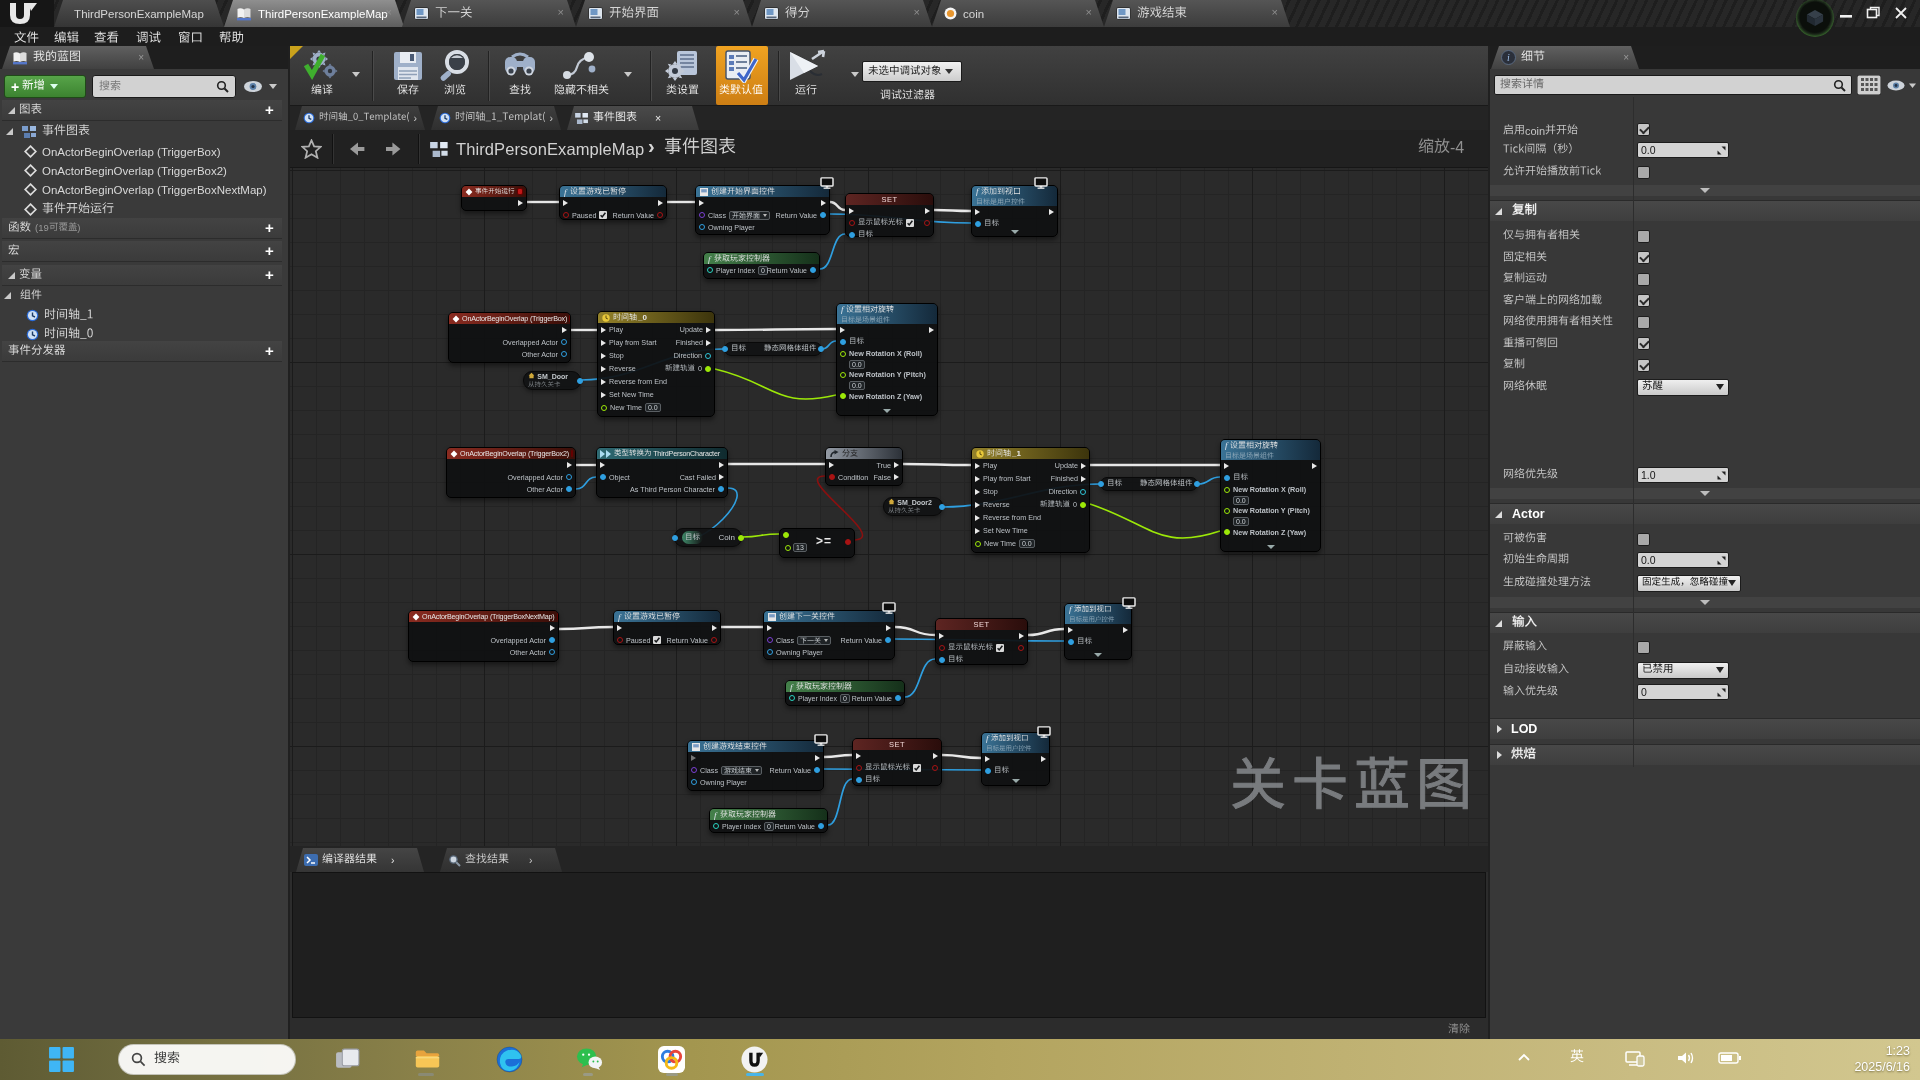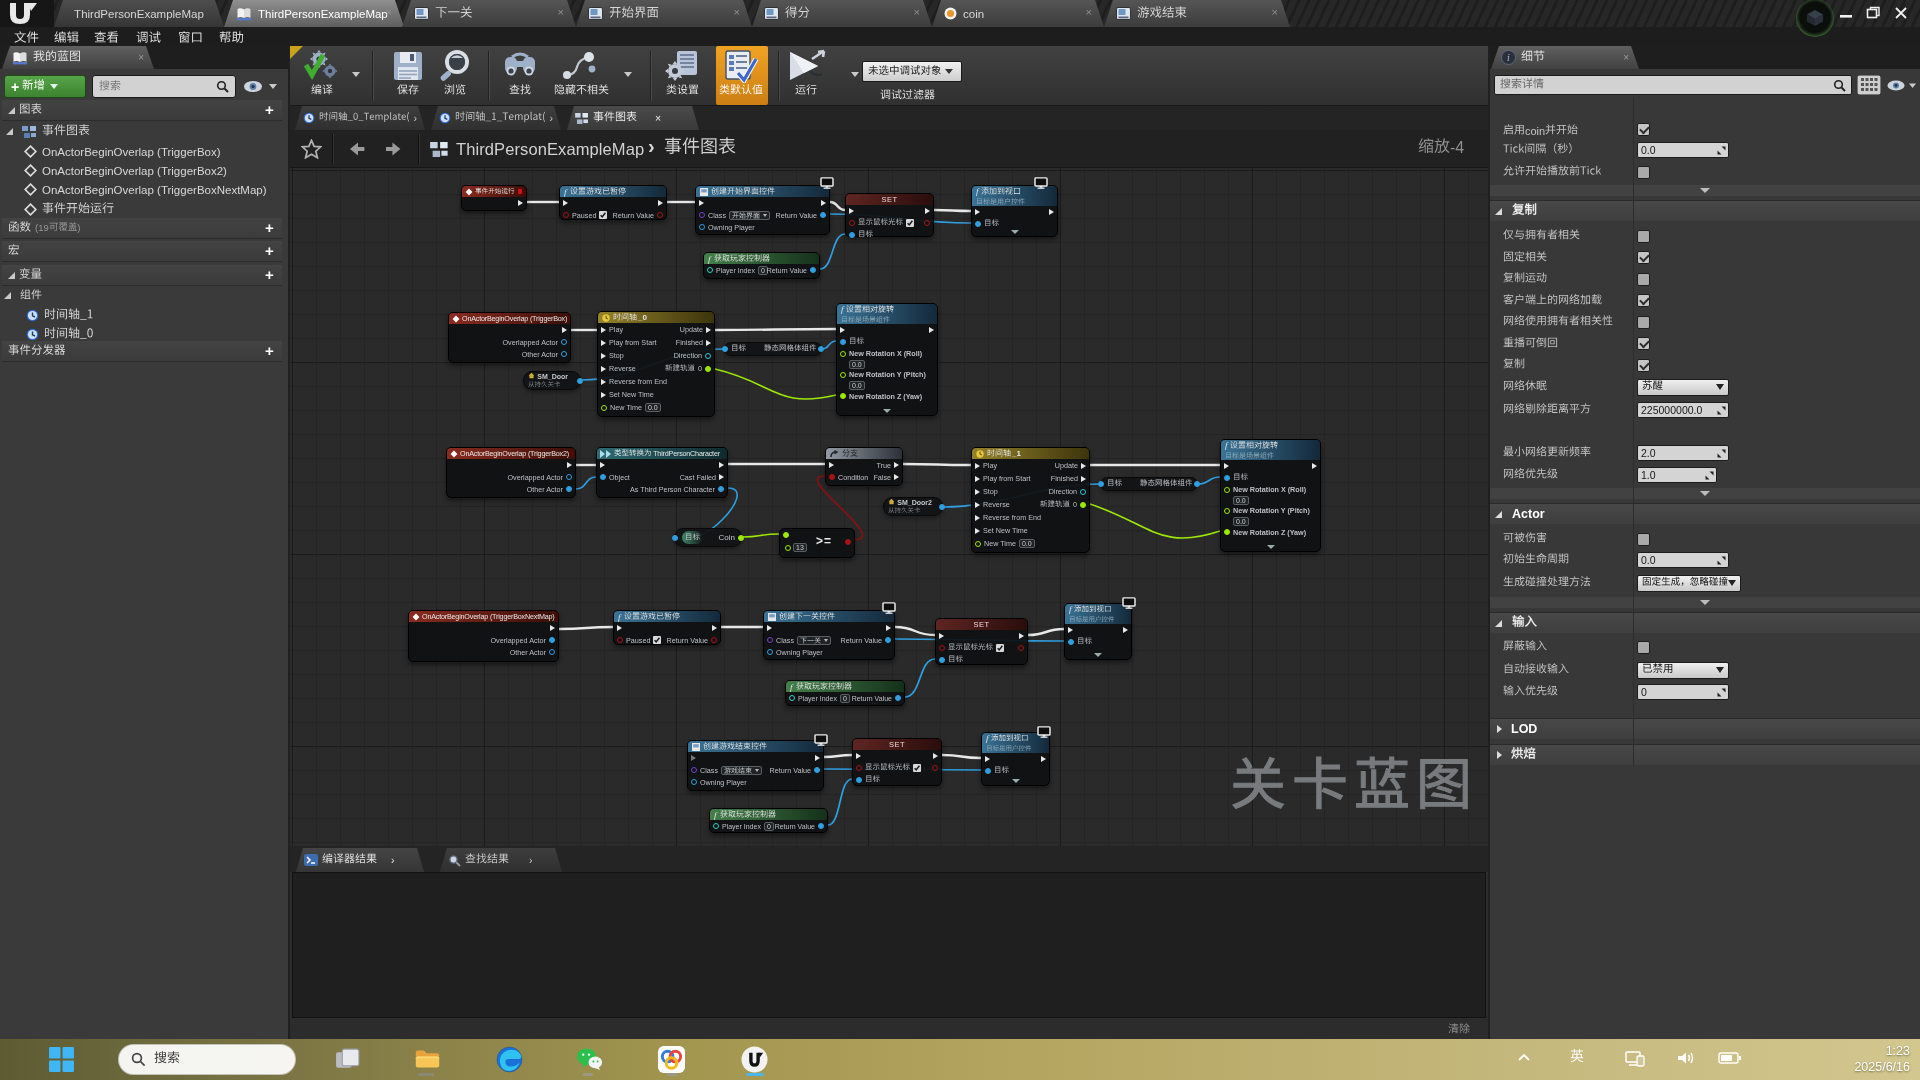--- a/index.html
+++ b/index.html
@@ -2125,76 +2125,34 @@
           <svg class="zh" style="color:#161616;" width="21.0" height="13.1" viewBox="0 0 2000 1250">
             <g transform="translate(0,860) scale(1,-1)" fill="currentColor">
               <use href="#g169" x="0"></use>
               <use href="#g170" x="1000"></use>
             </g>
           </svg>
           <i style="margin-left:auto;width:0;height:0;border-left:4.5px solid transparent;border-right:4.5px solid transparent;border-top:6px solid #222"></i>
         </span>
       </span>
     </div>
-    <div class="prow" style="top:353px">
-      <span class="plabel">
-        <svg class="zh" style="color:#c6c6c6;" width="88.0" height="13.8" viewBox="0 0 8000 1250">
-          <g transform="translate(0,860) scale(1,-1)" fill="currentColor">
-            <use href="#g119" x="0"></use>
-            <use href="#g162" x="1000"></use>
-            <use href="#g173" x="2000"></use>
-            <use href="#g132" x="3000"></use>
-            <use href="#g174" x="4000"></use>
-            <use href="#g175" x="5000"></use>
-            <use href="#g176" x="6000"></use>
-            <use href="#g177" x="7000"></use>
-          </g>
-        </svg>
-      </span>
-      <span class="pctrl">
-        <span class="nfield" style="width:92px">225000000.0<svg class="rz" width="9" height="9" viewBox="0 0 9 9">
-            <path d="M8.5 0.5 L8.5 4.5 L4.5 0.5 Z M0.5 8.5 L0.5 4.5 L4.5 8.5 Z" fill="#222"></path>
-          </svg></span>
-      </span>
-    </div>
-    <div class="prow" style="top:396px">
-      <span class="plabel">
-        <svg class="zh" style="color:#c6c6c6;" width="88.0" height="13.8" viewBox="0 0 8000 1250">
-          <g transform="translate(0,860) scale(1,-1)" fill="currentColor">
-            <use href="#g181" x="0"></use>
-            <use href="#g182" x="1000"></use>
-            <use href="#g119" x="2000"></use>
-            <use href="#g162" x="3000"></use>
-            <use href="#g178" x="4000"></use>
-            <use href="#g55" x="5000"></use>
-            <use href="#g179" x="6000"></use>
-            <use href="#g180" x="7000"></use>
-          </g>
-        </svg>
-      </span>
-      <span class="pctrl">
-        <span class="nfield" style="width:92px">2.0<svg class="rz" width="9" height="9" viewBox="0 0 9 9">
-            <path d="M8.5 0.5 L8.5 4.5 L4.5 0.5 Z M0.5 8.5 L0.5 4.5 L4.5 8.5 Z" fill="#222"></path>
-          </svg></span>
-      </span>
-    </div>
     <div class="prow" style="top:418px">
       <span class="plabel">
         <svg class="zh" style="color:#c6c6c6;" width="55.0" height="13.8" viewBox="0 0 5000 1250">
           <g transform="translate(0,860) scale(1,-1)" fill="currentColor">
             <use href="#g119" x="0"></use>
             <use href="#g162" x="1000"></use>
             <use href="#g183" x="2000"></use>
             <use href="#g184" x="3000"></use>
             <use href="#g185" x="4000"></use>
           </g>
         </svg>
       </span>
       <span class="pctrl">
-        <span class="nfield" style="width:80px">1.0<svg class="rz" width="9" height="9" viewBox="0 0 9 9">
+        <span class="nfield" style="width:92px">1.0<svg class="rz" width="9" height="9" viewBox="0 0 9 9">
             <path d="M8.5 0.5 L8.5 4.5 L4.5 0.5 Z M0.5 8.5 L0.5 4.5 L4.5 8.5 Z" fill="#222"></path>
           </svg></span>
       </span>
     </div>
     <div class="morebar" style="top:442px">
       <i class="tri-d"></i>
     </div>
     <div class="cat" style="top:457px">
       <i class="exp"></i>
       <span style="font-size:12.5px">Actor</span>

